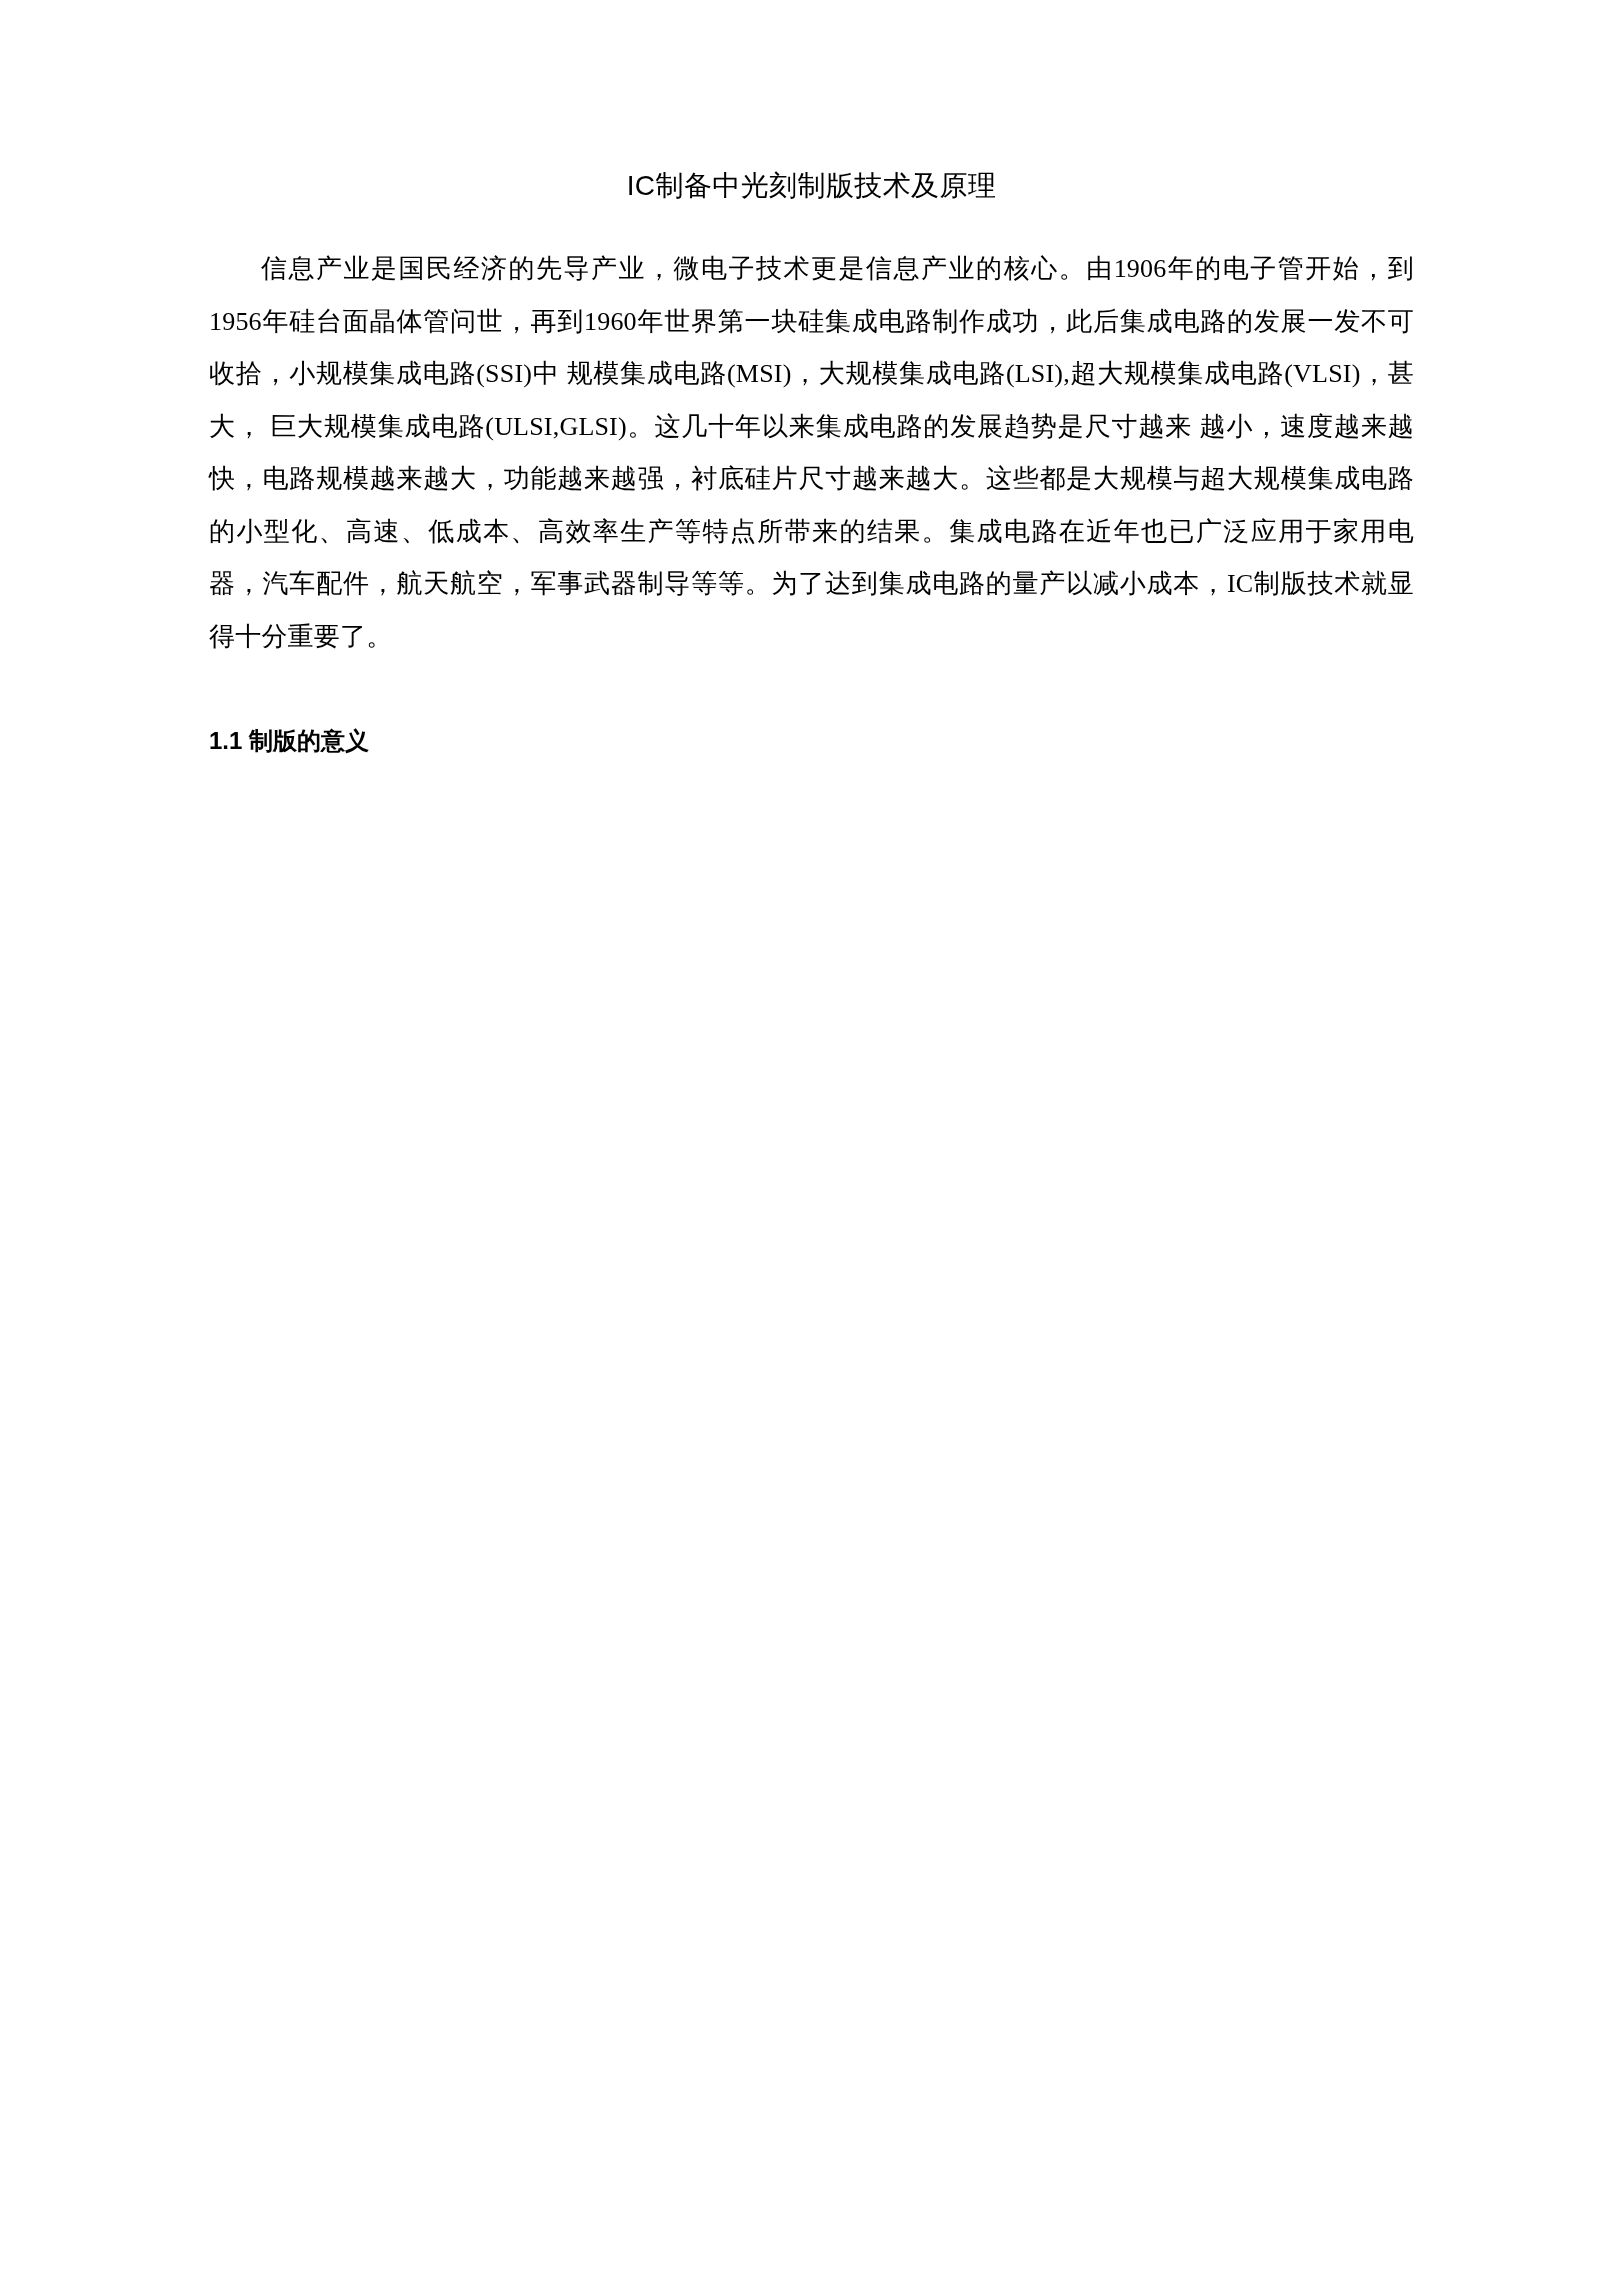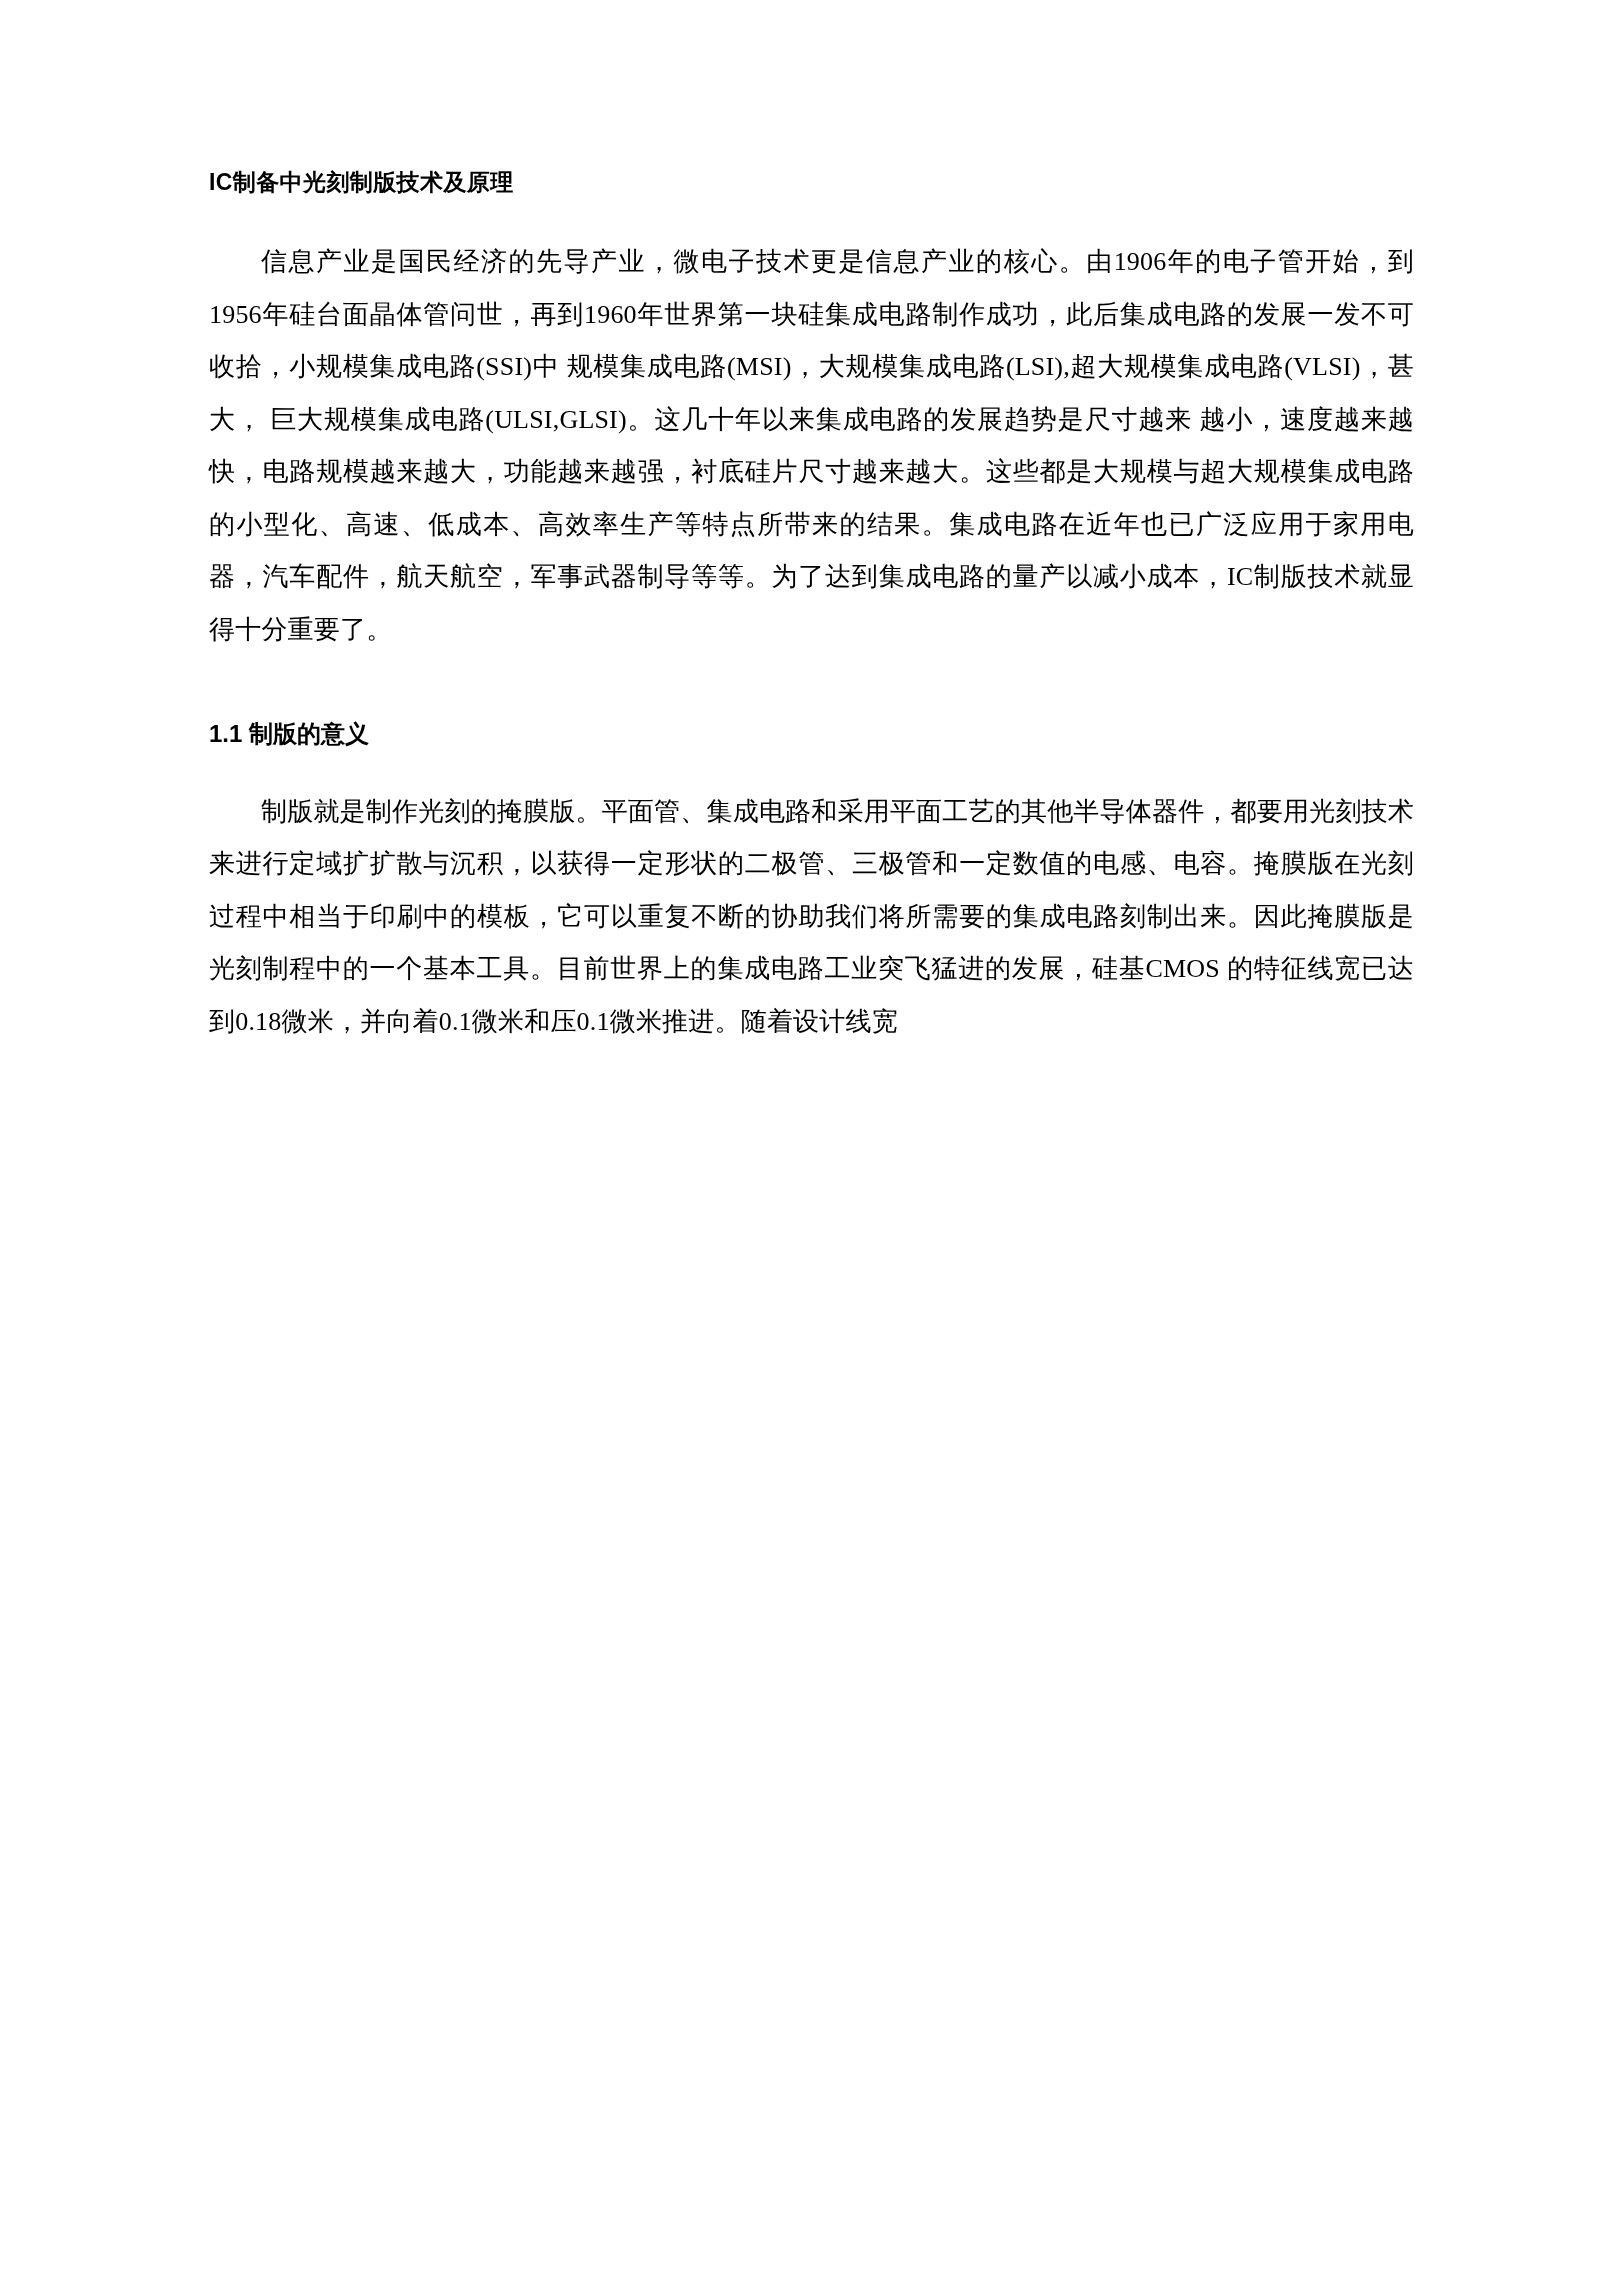--- a/index.html
+++ b/index.html
@@ -16,23 +16,23 @@
   }
   .page {
     width: 1623px;
     height: 2295px;
     box-sizing: border-box;
     padding: 166px 209px 105px 209px;
     position: relative;
   }
   .doc-title {
     font-family: "Liberation Sans", sans-serif;
-    font-weight: bold;
-    font-size: 23px;
-    text-align: left;
+    font-weight: normal;
+    font-size: 28px;
+    text-align: center;
     letter-spacing: 0.4px;
     margin: 0 0 0 0;
     line-height: 1.4;
   }
   .byline {
     font-family: "Liberation Sans", sans-serif;
     font-weight: bold;
     font-size: 26px;
     text-align: center;
     margin: 49px 0 0 0;
@@ -73,16 +73,15 @@
 <div class="page">
 
   <h1 class="doc-title">IC制备中光刻制版技术及原理</h1>
 
 
 
   <p class="para">信息产业是国民经济的先导产业，微电子技术更是信息产业的核心。由1906年的电子管开始，到1956年硅台面晶体管问世，再到1960年世界第一块硅集成电路制作成功，此后集成电路的发展一发不可收拾，小规模集成电路(SSI)中 规模集成电路(MSI)，大规模集成电路(LSI),超大规模集成电路(VLSI)，甚大， 巨大规模集成电路(ULSI,GLSI)。这几十年以来集成电路的发展趋势是尺寸越来 越小，速度越来越快，电路规模越来越大，功能越来越强，衬底硅片尺寸越来越大。这些都是大规模与超大规模集成电路的小型化、高速、低成本、高效率生产等特点所带来的结果。集成电路在近年也已广泛应用于家用电器，汽车配件，航天航空，军事武器制导等等。为了达到集成电路的量产以减小成本，IC制版技术就显得十分重要了。</p>
 
   <h3 class="h2">1.1 制版的意义</h3>
 
-  <p class="para tight">制版就是制作光刻的掩膜版。平面管、集成电路和采用平面工艺的其他半导体器件，都要用光刻技术来进行定域扩扩散与沉积，以获得一定形状的二极管、三极管和一定数值的电感、电容。掩膜版在光刻过程中相当于印刷中的模板，它可以重复不断的协助我们将所需要的集成电路刻制出来。因此掩膜版是光刻制程中的一个基本工具。目前世界上的集成电路工业突飞猛进的发展，硅基CMOS 的特征线宽已达到0.18微米，并向着0.1微米和压0.1微米推进。随着设计线宽</p>
 
 </div>
 
 
 </body></html>

